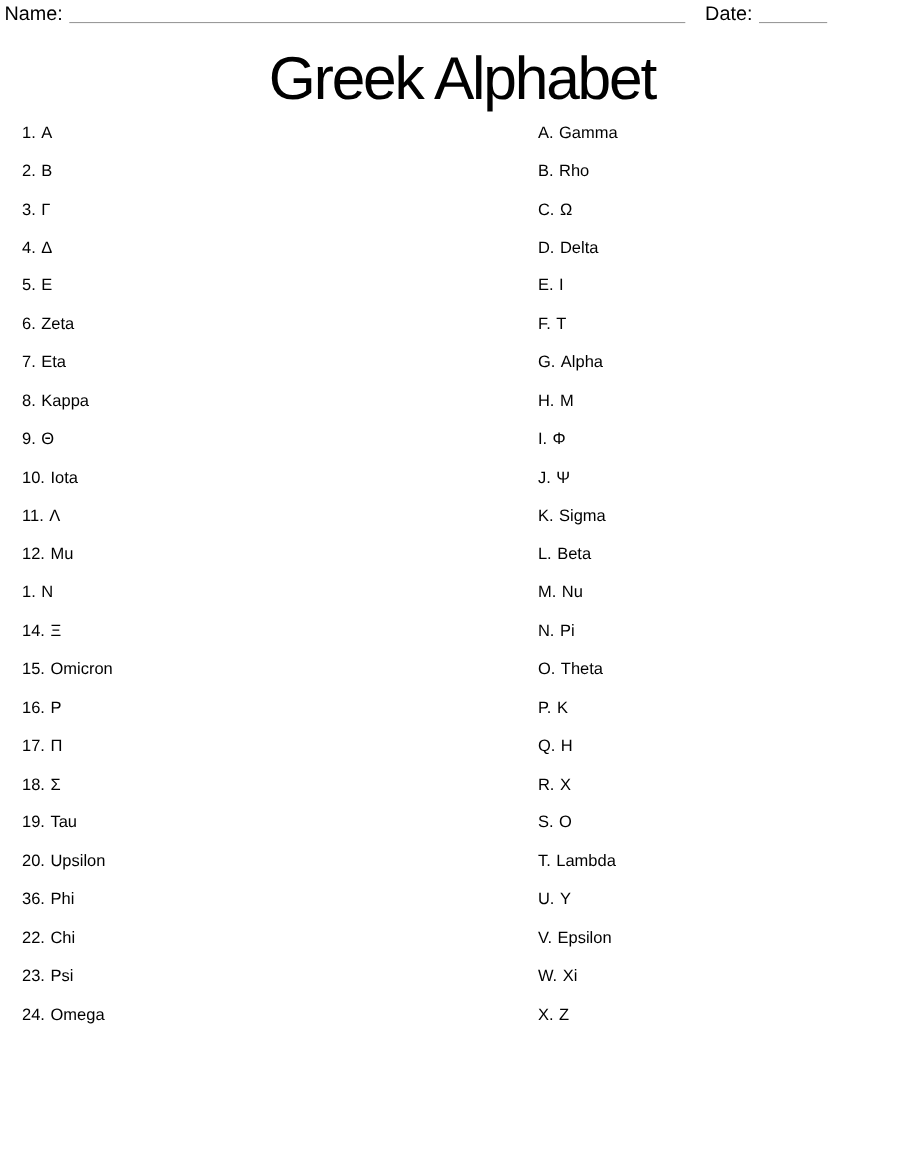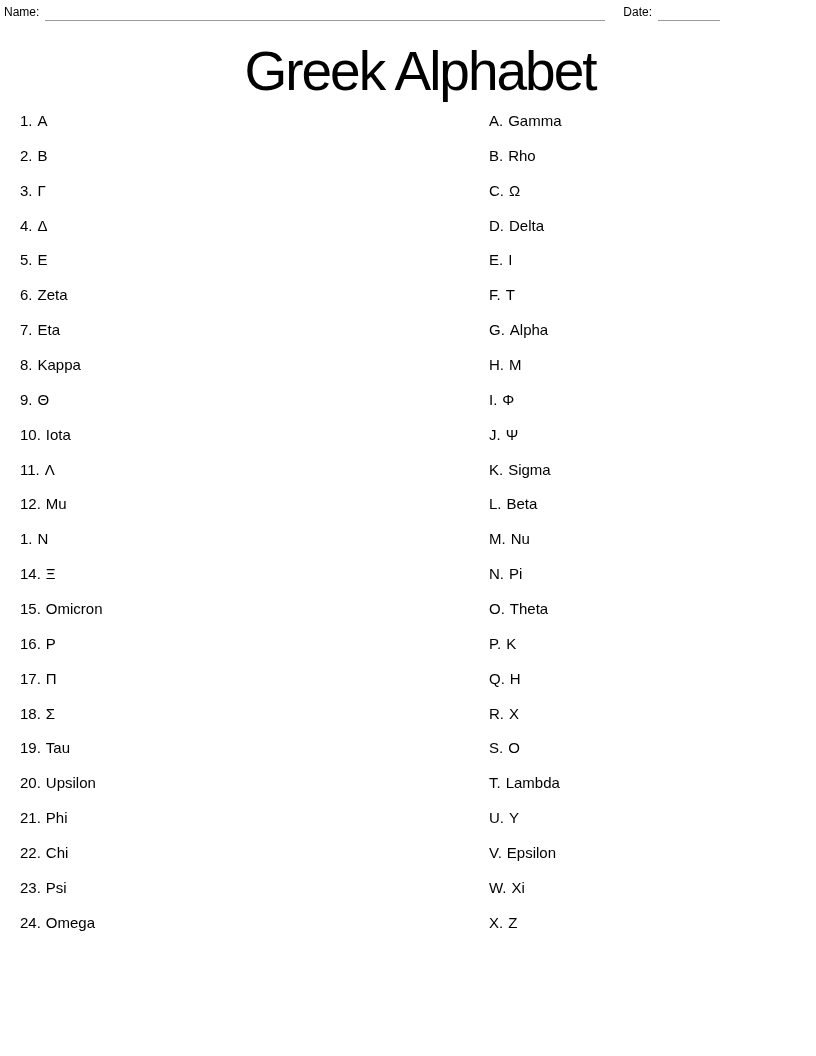--- a/index.html
+++ b/index.html
@@ -10,21 +10,21 @@
     font-family: "Liberation Sans", sans-serif;
     color: #000;
     overflow: hidden;
   }
   .page { position: relative; width: 816px; height: 1056px; background: #fff; }
 
   
   .header {
     position: absolute; top: 2px; left: 4px; right: 40px;
     display: flex; align-items: flex-end;
-    font-size: 12px; line-height: 21px;
+    font-size: 18px; line-height: 21px;
   }
   .hlabel { white-space: nowrap; }
   .blank-line {
     display: inline-block; height: 1px;
     border-bottom: 1px solid #9a9a9a;
     margin: 0 0 2px 6px;
   }
   .name-line { width: 560px; }
   .date-label { margin-left: 18px; }
   .date-line { width: 62px; }
@@ -72,21 +72,21 @@
       <div class="item"><span class="marker">11.</span><span class="itext">Λ</span></div>
       <div class="item"><span class="marker">12.</span><span class="itext">Mu</span></div>
       <div class="item"><span class="marker">1.</span><span class="itext">Ν</span></div>
       <div class="item"><span class="marker">14.</span><span class="itext">Ξ</span></div>
       <div class="item"><span class="marker">15.</span><span class="itext">Omicron</span></div>
       <div class="item"><span class="marker">16.</span><span class="itext">Ρ</span></div>
       <div class="item"><span class="marker">17.</span><span class="itext">Π</span></div>
       <div class="item"><span class="marker">18.</span><span class="itext">Σ</span></div>
       <div class="item"><span class="marker">19.</span><span class="itext">Tau</span></div>
       <div class="item"><span class="marker">20.</span><span class="itext">Upsilon</span></div>
-      <div class="item"><span class="marker">21.</span><span class="itext">Phi</span></div>
+      <div class="item"><span class="marker">36.</span><span class="itext">Phi</span></div>
       <div class="item"><span class="marker">22.</span><span class="itext">Chi</span></div>
       <div class="item"><span class="marker">23.</span><span class="itext">Psi</span></div>
       <div class="item"><span class="marker">24.</span><span class="itext">Omega</span></div>
     </div>
   <div class="col col-answers" id="answers-col">
       <div class="item"><span class="marker">A.</span><span class="itext">Gamma</span></div>
       <div class="item"><span class="marker">B.</span><span class="itext">Rho</span></div>
       <div class="item"><span class="marker">C.</span><span class="itext">Ω</span></div>
       <div class="item"><span class="marker">D.</span><span class="itext">Delta</span></div>
       <div class="item"><span class="marker">E.</span><span class="itext">Ι</span></div>

